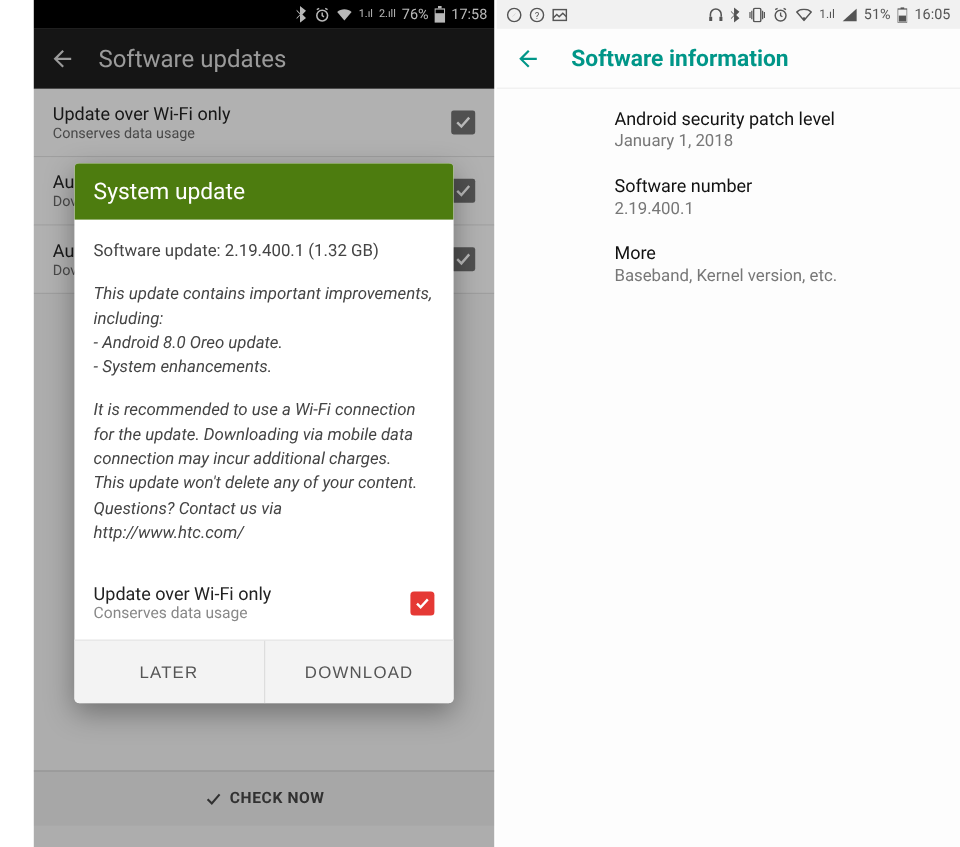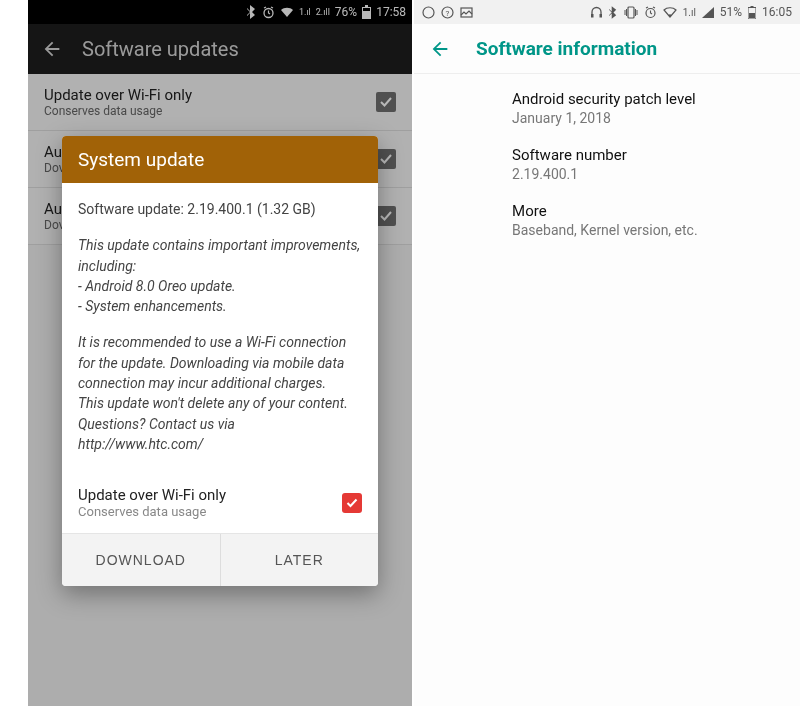--- a/index.html
+++ b/index.html
@@ -95,21 +95,21 @@
       position: absolute;
       left: 34px; right: 34px;
       top: 136px;
       background: #fff;
       border-radius: 4px;
       box-shadow: 0 8px 24px rgba(0,0,0,0.35);
       z-index: 10;
       overflow: hidden;
     }
     .dlg-title {
-      background: #a16207;
+      background: #4d7c0f;
       color: #fff;
       padding: 12px 16px;
       font-size: 19px;
     }
     .dlg-body {
       padding: 16px 16px 8px 16px;
       font-size: 14px;
       color: #444;
       line-height: 1.45;
     }
@@ -261,20 +261,28 @@
         <div class="title">Au</div>
         <div class="sub">Dov</div>
       </div>
       <div class="chkbox-dark">
         <svg width="14" height="14" viewBox="0 0 14 14">
             <path d="M2 7 L5.5 10.5 L12 3" stroke="#fff" stroke-width="2" fill="none"></path>
           </svg>
       </div>
     </div>
 
+    <div class="check-now">
+      <span>
+          <svg width="16" height="16" viewBox="0 0 16 16">
+            <path d="M3 8 L6.5 11.5 L13 4" stroke="#444" stroke-width="1.8" fill="none"></path>
+          </svg>
+        </span>
+      <span>CHECK NOW</span>
+    </div>
 
     <div class="dim-overlay"></div>
 
     <div class="dialog">
       <div class="dlg-title">System update</div>
       <div class="dlg-body">
         <div class="dlg-ver">Software update: 2.19.400.1 (1.32 GB)</div>
         <div class="dlg-p">This update contains important improvements, including:
 - Android 8.0 Oreo update.
 - System enhancements.</div>
@@ -286,22 +294,22 @@
           <div class="optt">Update over Wi-Fi only</div>
           <div class="opts">Conserves data usage</div>
         </div>
         <div class="chkbox-red">
           <svg width="14" height="14" viewBox="0 0 14 14">
               <path d="M2.5 7 L5.5 10 L11.5 3.5" stroke="#fff" stroke-width="2" fill="none"></path>
             </svg>
         </div>
       </div>
       <div class="dlg-buttons">
+        <button class="dlg-btn">LATER</button>
         <button class="dlg-btn">DOWNLOAD</button>
-        <button class="dlg-btn">LATER</button>
       </div>
     </div>
   </div>
 
   <div class="phone-right">
 
     <div class="status-right">
       <div class="sr-left">
         <span>
             <svg width="13" height="13" viewBox="0 0 13 13">

